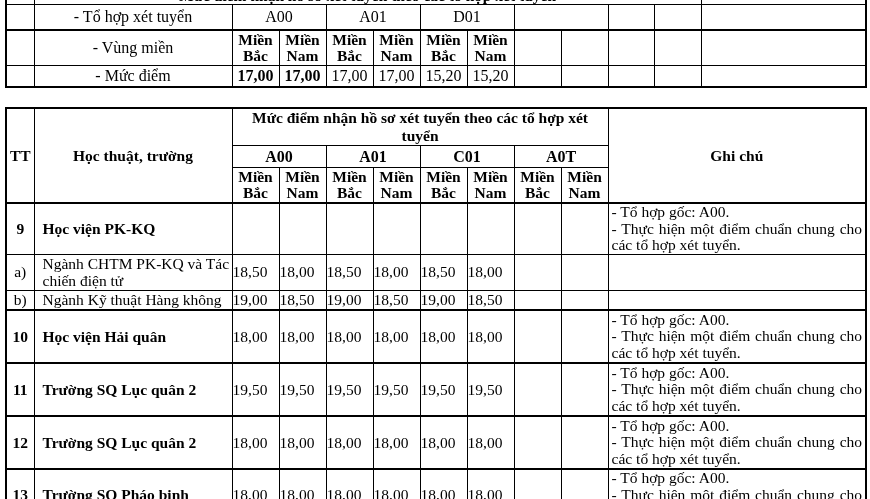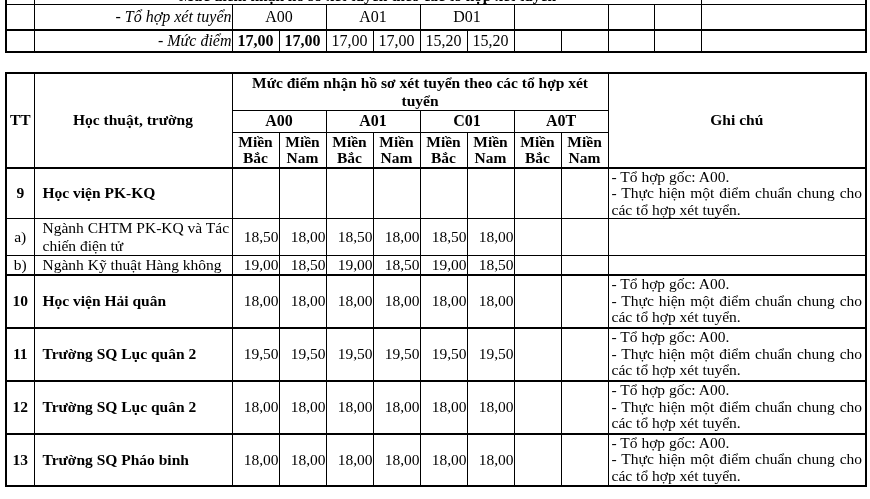--- a/index.html
+++ b/index.html
@@ -15,21 +15,21 @@
 
   
   .top-table{width:860px;border:2px solid #000;border-top:none;}
   .top-table .clip-row td{border-top:none;height:4px;padding:0;}
   .clipwin{height:4px;overflow:hidden;}
   .clipinner{margin-top:-13px;text-align:center;font-weight:bold;white-space:nowrap;font-size:15.5px;}
   .top-table .combo-row{height:25px;}
   .top-table .combo-row td{border-bottom:2px solid #000;}
   .top-table .region-row{height:31px;}
   .top-table .score-row{height:22px;}
-  .label-cell{text-align:right;font-size:16px;font-style:italic;}
+  .label-cell{text-align:center;font-size:16px;}
   .combo-cell{text-align:center;font-size:16px;}
   .region-cell{text-align:center;font-weight:bold;line-height:16px;padding:1px 2px;}
   .score-cell{text-align:center;font-size:16px;}
 
   
   .main-table{width:860px;border:2px solid #000;margin-top:19px;}
   .main-table thead th{font-weight:bold;text-align:center;}
   .main-table .hrow1{height:22px;}
   .main-table .hrow2{height:22px;}
   .main-table .hrow3{height:34px;}
@@ -42,21 +42,21 @@
   .main-table tbody tr:nth-child(2){height:36px;}
   .main-table tbody tr:nth-child(3){height:18px;}
   .main-table tbody tr:nth-child(4){height:53px;}
   .main-table tbody tr:nth-child(5){height:53px;}
   .main-table tbody tr:nth-child(6){height:53px;}
   .main-table tbody tr:nth-child(7){height:52px;}
   .main-table tbody tr.major td{border-top-width:2px;margin-left:9px;}
 
   .tt{text-align:center;}
   .name{text-align:left;padding-left:8px;padding-right:2px;line-height:1.15;}
-  .score{text-align:right;padding-left:11px;}
+  .score{text-align:left;}
   tr.major .tt, tr.major .name{font-weight:bold;}
   .note{padding:0 3px;vertical-align:middle;}
   .note div{text-align:justify;line-height:16.5px;}
 </style>
 </head>
 <body>
 
 <div class="page">
 
   <table class="top-table">
@@ -85,20 +85,35 @@
       </td>
       <td></td>
     </tr>
     <tr class="combo-row">
       <td></td>
       <td class="label-cell">- Tổ hợp xét tuyển</td>
       <td class="combo-cell" colspan="2">A00</td>
       <td class="combo-cell" colspan="2">A01</td>
       <td class="combo-cell" colspan="2">D01</td>
       <td colspan="2"></td>
+      <td></td>
+      <td></td>
+      <td></td>
+    </tr>
+    <tr class="region-row">
+      <td></td>
+      <td class="label-cell">- Vùng miền</td>
+      <td class="region-cell">Miền Bắc</td>
+      <td class="region-cell">Miền Nam</td>
+      <td class="region-cell">Miền Bắc</td>
+      <td class="region-cell">Miền Nam</td>
+      <td class="region-cell">Miền Bắc</td>
+      <td class="region-cell">Miền Nam</td>
+      <td></td>
+      <td></td>
       <td></td>
       <td></td>
       <td></td>
     </tr>
     <tr class="score-row">
       <td></td>
       <td class="label-cell">- Mức điểm</td>
       <td class="score-cell b">17,00</td>
       <td class="score-cell b">17,00</td>
       <td class="score-cell">17,00</td>

